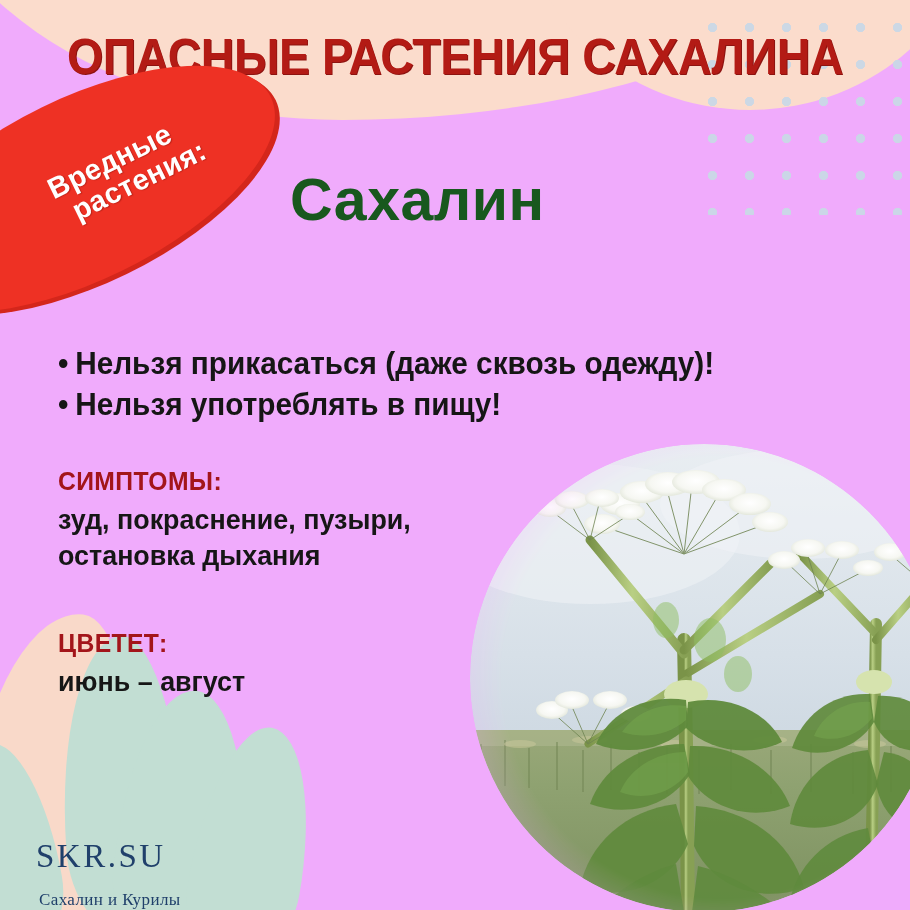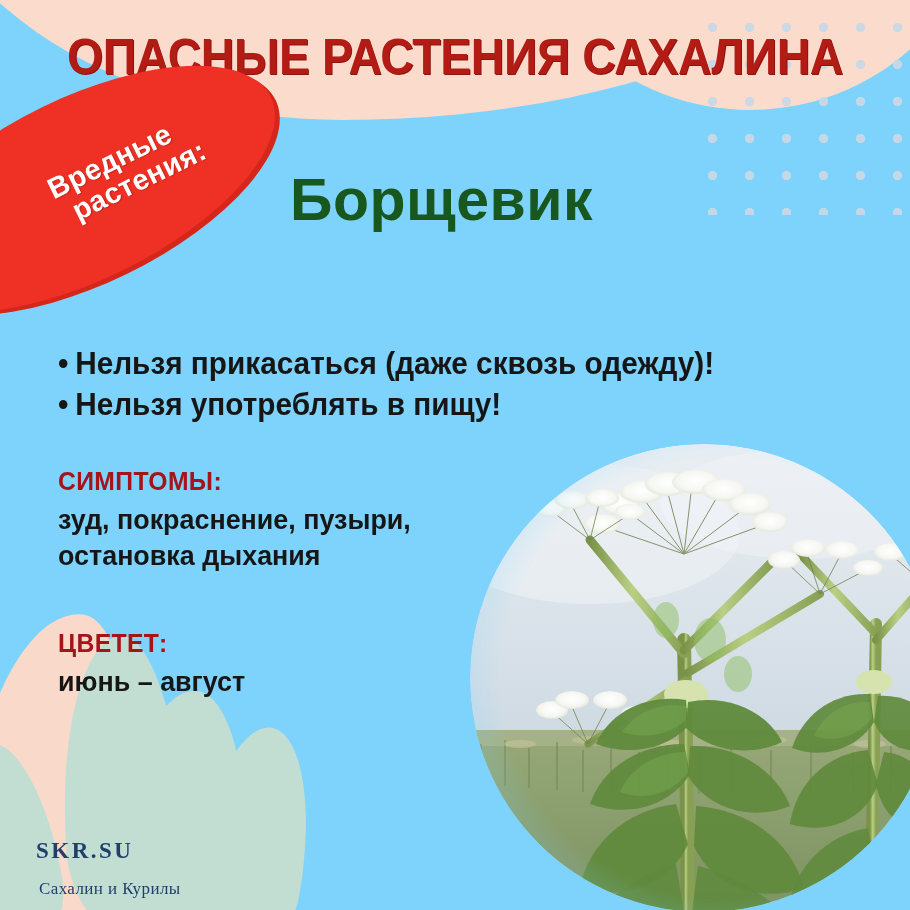--- a/index.html
+++ b/index.html
@@ -5,21 +5,21 @@
   html,body{margin:0;padding:0;}
   body{
     width:910px;height:910px;
     background:#ffffff;
     font-family:"Liberation Sans", sans-serif;
     overflow:hidden;
   }
   #poster{
     position:relative;
     width:910px;height:910px;
-    background:#7dd3fc;
+    background:#f0abfc;
     overflow:hidden;
   }
 
   
   .bg-layer{position:absolute;inset:0;pointer-events:none;}
 
   .peach-top{
     position:absolute;
     left:-90px;top:-180px;
     width:1030px;height:300px;
@@ -164,22 +164,22 @@
     transform:scaleX(.96);
     transform-origin:left top;
     white-space:pre-line;
   }
 
   
   .logo{position:absolute;left:36px;top:838px;}
   .logo-main{
     font-family:"Liberation Serif", serif;
     color:#20406B;
-    font-size:23px;
-    font-weight:bold;
+    font-size:33px;
+    font-weight:normal;
     letter-spacing:2.5px;
   }
   .logo-sub{
     font-family:"Liberation Serif", serif;
     color:#20406B;
     font-size:17px;
     letter-spacing:.4px;
     margin-top:15px;
     padding-left:3px;
   }
@@ -202,21 +202,21 @@
 
   <div class="title">ОПАСНЫЕ РАСТЕНИЯ САХАЛИНА</div>
 
   <div class="badge">
     <div class="badge-inner">
       <span>Вредные</span>
       <span class="l2">растения:</span>
     </div>
   </div>
 
-  <div class="plant-name">Борщевик</div>
+  <div class="plant-name">Сахалин</div>
 
   <div class="photo">
     <svg viewBox="0 0 468 468" preserveAspectRatio="xMidYMid slice">
       <defs>
         <linearGradient id="sky" x1="0" y1="0" x2="0" y2="1">
           <stop offset="0%" stop-color="#e9eef2"></stop>
           <stop offset="45%" stop-color="#d7e0e8"></stop>
           <stop offset="78%" stop-color="#c8d4de"></stop>
           <stop offset="100%" stop-color="#c3cfd7"></stop>
         </linearGradient>

